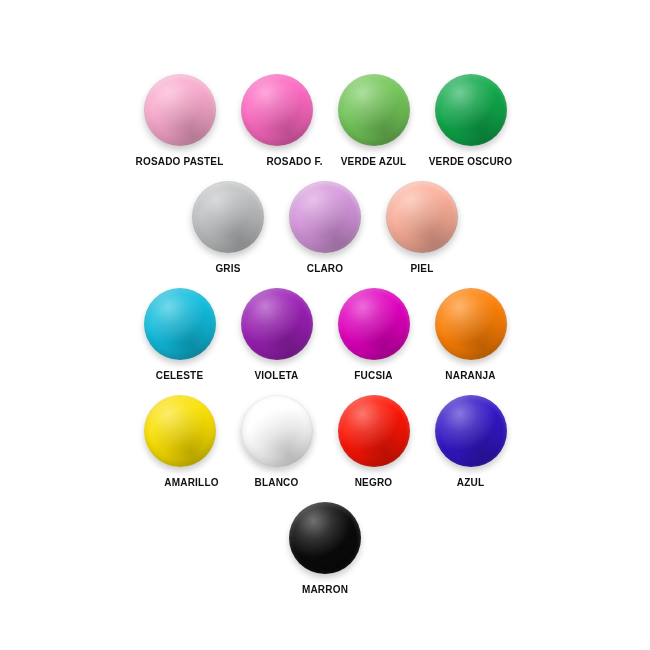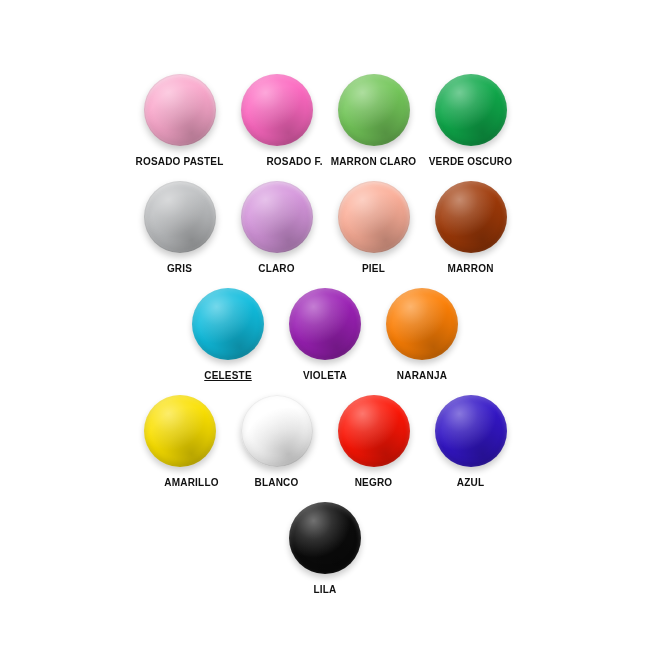--- a/index.html
+++ b/index.html
@@ -113,21 +113,21 @@
       <div class="swatch-cell">
         <div class="swatch-dot-wrap">
           <div class="swatch-dot" style="background-color: rgb(252, 104, 192);"></div>
         </div>
         <div class="swatch-label" style="color: rgb(17, 17, 17); padding-left: 36px;">ROSADO F.</div>
       </div>
       <div class="swatch-cell">
         <div class="swatch-dot-wrap">
           <div class="swatch-dot" style="background-color: rgb(115, 198, 89);"></div>
         </div>
-        <div class="swatch-label" style="color: rgb(17, 17, 17);">MARRON CLARO</div>
+        <div class="swatch-label" style="color: rgb(17, 17, 17);">VERDE AZUL</div>
       </div>
       <div class="swatch-cell">
         <div class="swatch-dot-wrap">
           <div class="swatch-dot" style="background-color: rgb(15, 168, 74);"></div>
         </div>
         <div class="swatch-label" style="color: rgb(17, 17, 17);">VERDE OSCURO</div>
       </div>
     </div>
 
     <div class="swatch-row">
@@ -142,79 +142,79 @@
           <div class="swatch-dot pale" style="background-color: rgb(213, 150, 220);"></div>
         </div>
         <div class="swatch-label" style="color: rgb(17, 17, 17);">CLARO</div>
       </div>
       <div class="swatch-cell">
         <div class="swatch-dot-wrap">
           <div class="swatch-dot pale" style="background-color: rgb(251, 174, 152);"></div>
         </div>
         <div class="swatch-label" style="color: rgb(17, 17, 17);">PIEL</div>
       </div>
-      <div class="swatch-cell">
-        <div class="swatch-dot-wrap">
-          <div class="swatch-dot" style="background-color: rgb(158, 57, 8);"></div>
+    </div>
+
+    <div class="swatch-row">
+      <div class="swatch-cell">
+        <div class="swatch-dot-wrap">
+          <div class="swatch-dot" style="background-color: rgb(16, 188, 221);"></div>
+        </div>
+        <div class="swatch-label" style="color: rgb(17, 17, 17);">CELESTE</div>
+      </div>
+      <div class="swatch-cell">
+        <div class="swatch-dot-wrap">
+          <div class="swatch-dot" style="background-color: rgb(154, 32, 180);"></div>
+        </div>
+        <div class="swatch-label" style="color: rgb(17, 17, 17);">VIOLETA</div>
+      </div>
+      <div class="swatch-cell">
+        <div class="swatch-dot-wrap">
+          <div class="swatch-dot" style="background-color: rgb(224, 0, 190);"></div>
+        </div>
+        <div class="swatch-label" style="color: rgb(17, 17, 17);">FUCSIA</div>
+      </div>
+      <div class="swatch-cell">
+        <div class="swatch-dot-wrap">
+          <div class="swatch-dot" style="background-color: rgb(252, 127, 5);"></div>
+        </div>
+        <div class="swatch-label" style="color: rgb(17, 17, 17);">NARANJA</div>
+      </div>
+    </div>
+
+    <div class="swatch-row">
+      <div class="swatch-cell">
+        <div class="swatch-dot-wrap">
+          <div class="swatch-dot" style="background-color: rgb(250, 224, 0);"></div>
+        </div>
+        <div class="swatch-label" style="color: rgb(17, 17, 17); margin-left: 24px;">AMARILLO</div>
+      </div>
+      <div class="swatch-cell">
+        <div class="swatch-dot-wrap">
+          <div class="swatch-dot pale" style="background-color: rgb(255, 255, 255);"></div>
+        </div>
+        <div class="swatch-label" style="color: rgb(17, 17, 17);">BLANCO</div>
+      </div>
+      <div class="swatch-cell">
+        <div class="swatch-dot-wrap">
+          <div class="swatch-dot" style="background-color: rgb(252, 21, 5);"></div>
+        </div>
+        <div class="swatch-label" style="color: rgb(17, 17, 17);">NEGRO</div>
+      </div>
+      <div class="swatch-cell">
+        <div class="swatch-dot-wrap">
+          <div class="swatch-dot" style="background-color: rgb(51, 22, 198);"></div>
+        </div>
+        <div class="swatch-label" style="color: rgb(17, 17, 17);">AZUL</div>
+      </div>
+    </div>
+
+    <div class="swatch-row single">
+      <div class="swatch-cell">
+        <div class="swatch-dot-wrap">
+          <div class="swatch-dot" style="background-color: rgb(11, 11, 11);"></div>
         </div>
         <div class="swatch-label" style="color: rgb(17, 17, 17);">MARRON</div>
-      </div>
-    </div>
-
-    <div class="swatch-row">
-      <div class="swatch-cell">
-        <div class="swatch-dot-wrap">
-          <div class="swatch-dot" style="background-color: rgb(16, 188, 221);"></div>
-        </div>
-        <div class="swatch-label" style="color: rgb(17, 17, 17); text-decoration: underline;">CELESTE</div>
-      </div>
-      <div class="swatch-cell">
-        <div class="swatch-dot-wrap">
-          <div class="swatch-dot" style="background-color: rgb(154, 32, 180);"></div>
-        </div>
-        <div class="swatch-label" style="color: rgb(17, 17, 17);">VIOLETA</div>
-      </div>
-      <div class="swatch-cell">
-        <div class="swatch-dot-wrap">
-          <div class="swatch-dot" style="background-color: rgb(252, 127, 5);"></div>
-        </div>
-        <div class="swatch-label" style="color: rgb(17, 17, 17);">NARANJA</div>
-      </div>
-    </div>
-
-    <div class="swatch-row">
-      <div class="swatch-cell">
-        <div class="swatch-dot-wrap">
-          <div class="swatch-dot" style="background-color: rgb(250, 224, 0);"></div>
-        </div>
-        <div class="swatch-label" style="color: rgb(17, 17, 17); margin-left: 24px;">AMARILLO</div>
-      </div>
-      <div class="swatch-cell">
-        <div class="swatch-dot-wrap">
-          <div class="swatch-dot pale" style="background-color: rgb(255, 255, 255);"></div>
-        </div>
-        <div class="swatch-label" style="color: rgb(17, 17, 17);">BLANCO</div>
-      </div>
-      <div class="swatch-cell">
-        <div class="swatch-dot-wrap">
-          <div class="swatch-dot" style="background-color: rgb(252, 21, 5);"></div>
-        </div>
-        <div class="swatch-label" style="color: rgb(17, 17, 17);">NEGRO</div>
-      </div>
-      <div class="swatch-cell">
-        <div class="swatch-dot-wrap">
-          <div class="swatch-dot" style="background-color: rgb(51, 22, 198);"></div>
-        </div>
-        <div class="swatch-label" style="color: rgb(17, 17, 17);">AZUL</div>
-      </div>
-    </div>
-
-    <div class="swatch-row single">
-      <div class="swatch-cell">
-        <div class="swatch-dot-wrap">
-          <div class="swatch-dot" style="background-color: rgb(11, 11, 11);"></div>
-        </div>
-        <div class="swatch-label" style="color: rgb(17, 17, 17);">LILA</div>
       </div>
     </div>
 
   </div>
 </div>
 
 </body></html>

